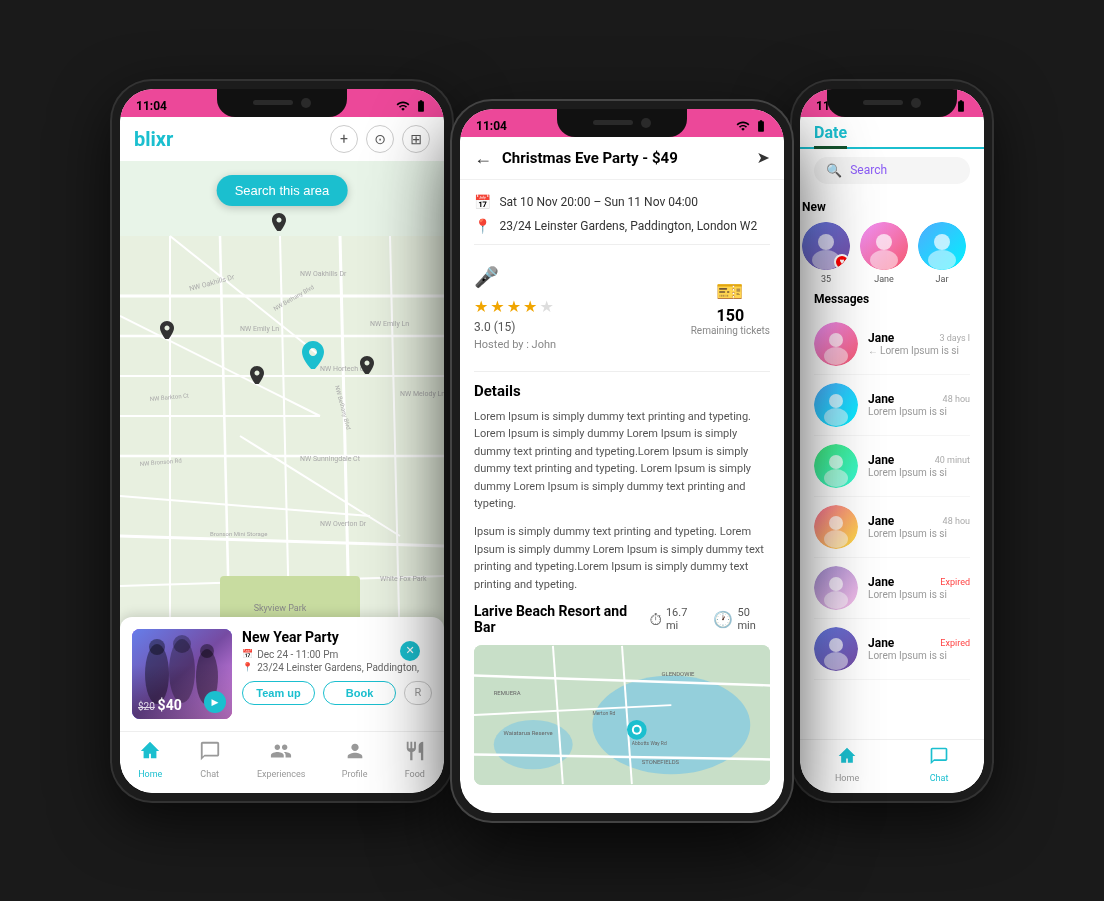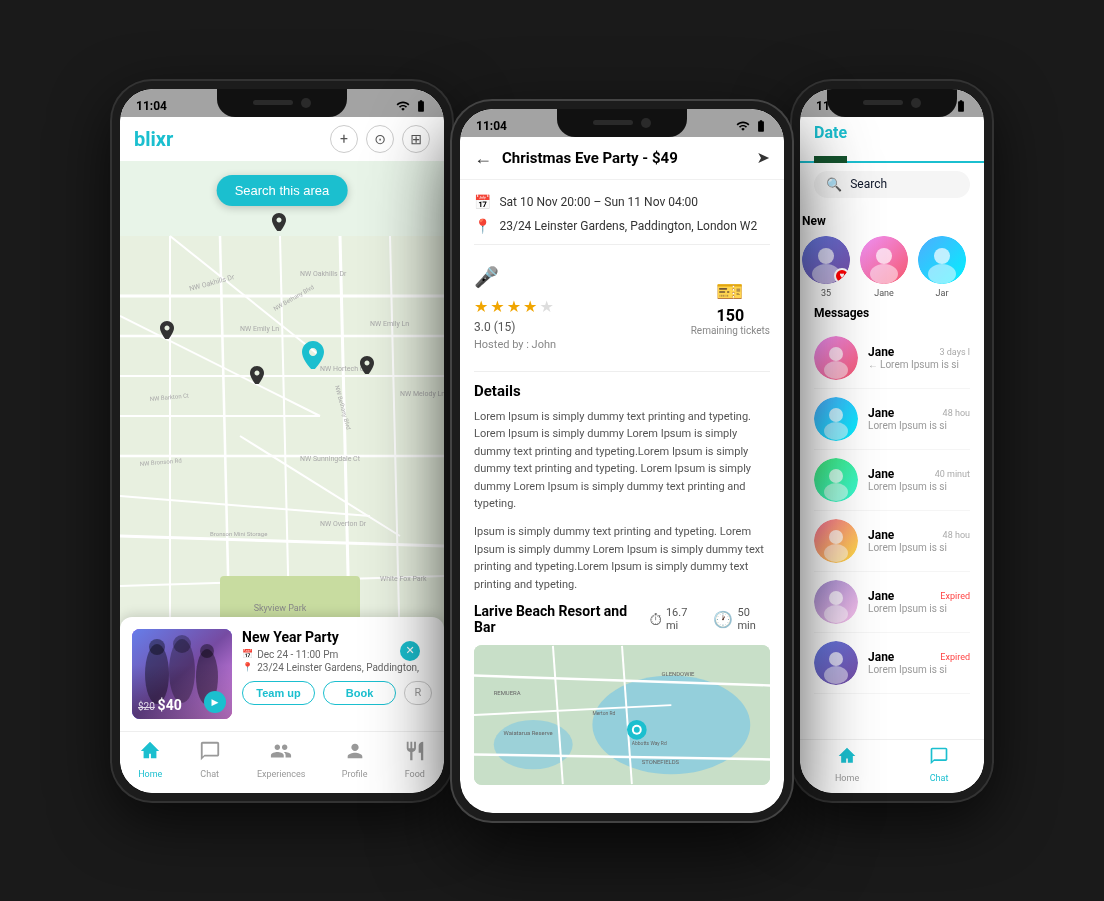--- a/index.html
+++ b/index.html
@@ -62,21 +62,21 @@
     .phone-screen {
       background: #fff;
       flex: 1;
       border-radius: 33px;
       overflow: hidden;
       display: flex;
       flex-direction: column;
       margin-top: 0;
     }
     .status-bar {
-      background: #a3a3a3;
+      background: #ec4899;
       height: 28px;
       display: flex;
       align-items: center;
       justify-content: space-between;
       padding: 0 16px;
       font-size: 11px;
       font-weight: 600;
       padding-top: 6px;
       flex-shrink: 0;
     }
@@ -324,39 +324,39 @@
       background: #fff;
       padding: 6px 14px 0;
       border-bottom: 2px solid #1bbfcf;
       flex-shrink: 0;
     }
     .phone3-tab {
       display: inline-block;
       color: #1bbfcf;
       font-size: 16px;
       font-weight: 700;
-      padding-bottom: 14px;
-      border-bottom: 7px solid #14532d;
+      padding-bottom: 4px;
+      border-bottom: 3px solid #14532d;
       margin-bottom: -2px;
     }
     .phone3-search {
       padding: 8px 14px;
       background: #fff;
       flex-shrink: 0;
     }
     .search-bar {
       display: flex;
       align-items: center;
       background: #f5f5f5;
       border-radius: 20px;
       padding: 6px 12px;
       gap: 8px;
     }
     .search-icon-small { font-size: 13px; color: #aaa; }
-    .search-input-fake { font-size: 12px; color: #0f172a; }
+    .search-input-fake { font-size: 12px; color: #8b5cf6; }
     .stories-section {
       padding: 8px 2px;
       flex-shrink: 0;
     }
     .stories-label { font-size: 12px; font-weight: 700; margin-bottom: 8px; }
     .stories-row { display: flex; gap: 10px; }
     .story-item { display: flex; flex-direction: column; align-items: center; gap: 4px; }
     .story-avatar {
       width: 48px; height: 48px;
       border-radius: 50%;

